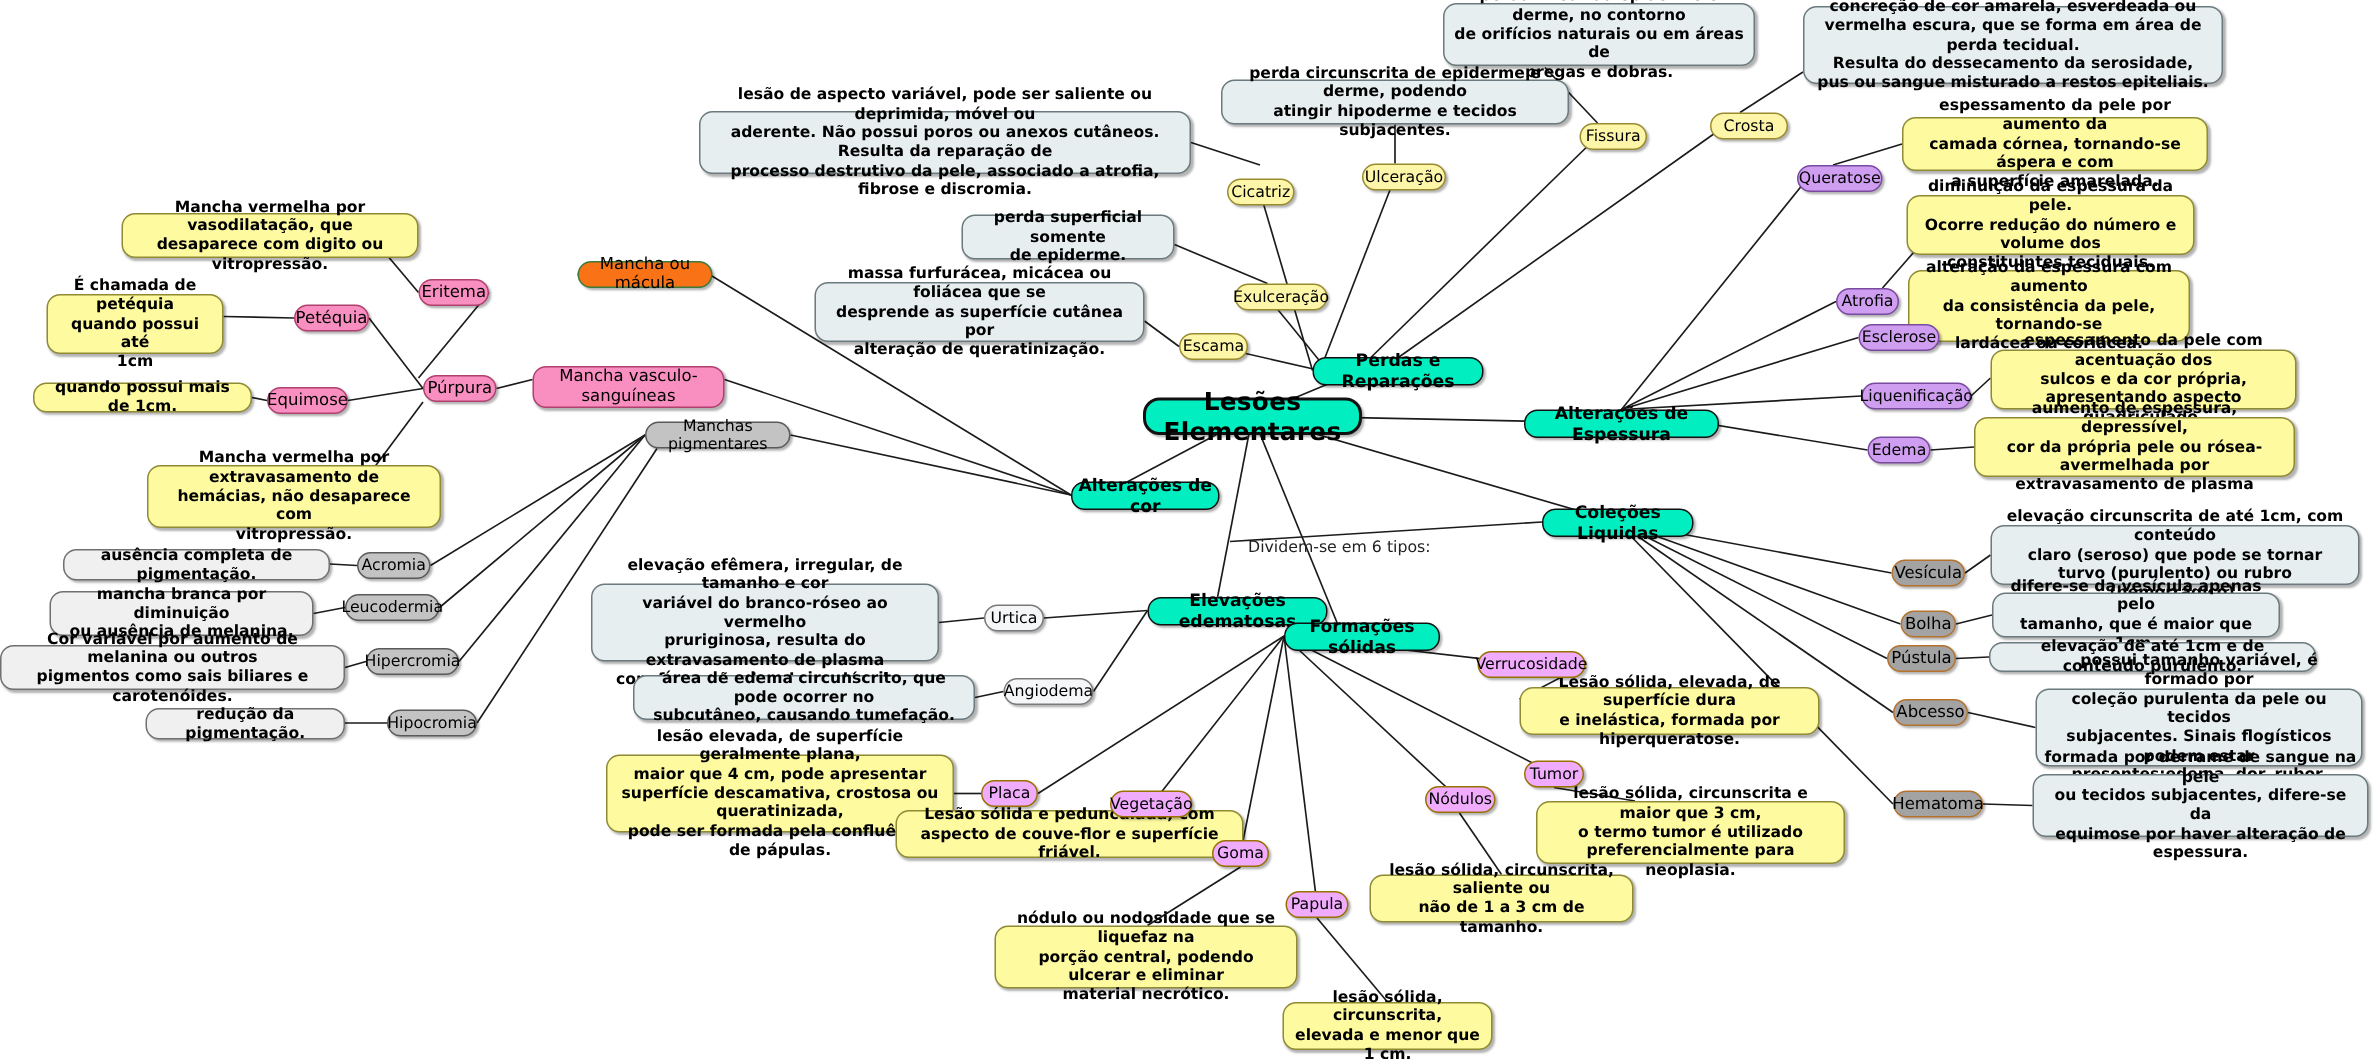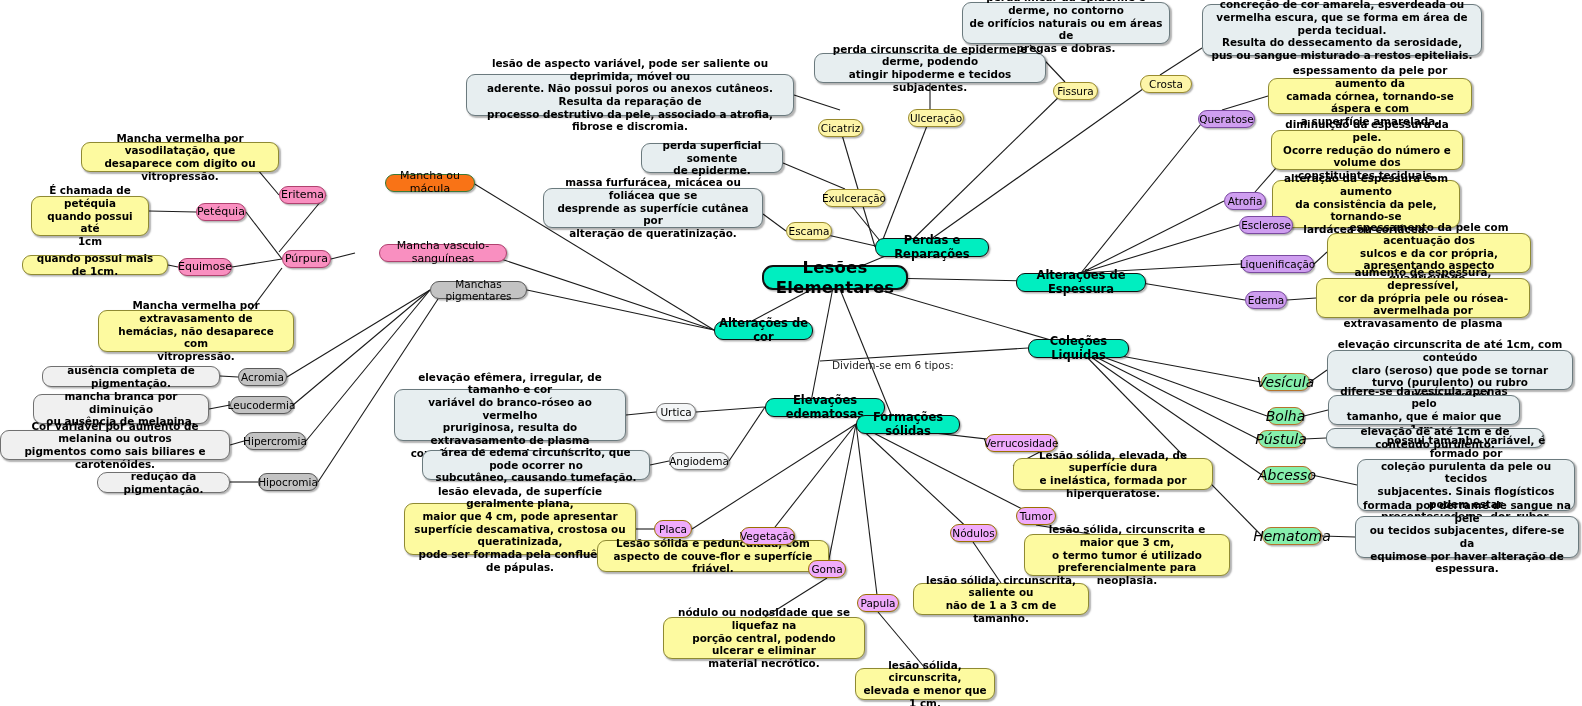--- a/index.html
+++ b/index.html
@@ -12,21 +12,21 @@
         box-shadow:1.5px 1.5px 1.5px rgba(0,0,0,0.30);}
   
   .t-root{background:#00eec0;border:2px solid #111;border-radius:11px;color:#000;
           font-weight:bold;font-size:16.5px;letter-spacing:.2px;}
   .t-cat{background:#00eec0;border:1.6px solid #111;color:#000;font-weight:bold;font-size:11.5px;}
   .t-green{background:#f97316;border:1.3px solid #3a7a3a;color:#000;font-size:11px;}
   .t-pink{background:#f98fc0;border:1.3px solid #b0416f;color:#000;font-size:11px;}
   .t-gray{background:#c3c3c3;border:1.3px solid #5a5a5a;color:#000;font-size:10.5px;}
   .t-lyellow{background:#fdf5a8;border:1.3px solid #9a8b2e;color:#000;font-size:10.5px;}
   .t-purple{background:#cf9ef0;border:1.3px solid #7a4aa0;color:#000;font-size:10.5px;}
-  .t-orange{background:#86efac;border:1.3px solid #b5722c;color:#000;font-size:14px;font-style:italic;}
+  .t-orange{background:#a3a3a3;border:1.3px solid #b5722c;color:#000;font-size:11px;}
   .t-gold{background:#f0abfc;border:1.3px solid #9a7000;color:#000;font-size:10.5px;}
   .t-white{background:#f4f6f7;border:1.3px solid #7a7a7a;color:#000;font-size:10.5px;}
   
   .desc{position:absolute;box-sizing:border-box;border-radius:9px;text-align:center;
         white-space:pre-line;display:flex;align-items:center;justify-content:center;
         line-height:1.22;padding:3px 6px;
         box-shadow:1.5px 1.5px 1.5px rgba(0,0,0,0.30);}
   .d-yellow{background:#fdfaa0;border:1.3px solid #8f8a33;color:#000;font-weight:bold;font-size:10.4px;}
   .d-blue{background:#e7eef0;border:1.3px solid #6b7a7e;color:#000;font-weight:bold;font-size:10.4px;}
   .d-gray{background:#f0f0f0;border:1.3px solid #707070;color:#000;font-weight:bold;font-size:10.4px;}
@@ -168,21 +168,21 @@
 1cm</div>
       <div class="desc d-yellow" style="left: 22px; top: 255px; width: 146px; height: 20px;">quando possui mais de 1cm.</div>
       <div class="desc d-yellow" style="left: 98px; top: 310px; width: 196px; height: 42px;">Mancha vermelha por extravasamento de
 hemácias, não desaparece com
 vitropressão.</div>
       <div class="desc d-gray" style="left: 42px; top: 366px; width: 178px; height: 21px;">ausência completa de pigmentação.</div>
       <div class="desc d-gray" style="left: 33px; top: 394px; width: 176px; height: 30px;">mancha branca por diminuição
 ou ausência de melanina.</div>
       <div class="desc d-gray" style="left: 0px; top: 430px; width: 230px; height: 30px;">Cor variável por aumento de melanina ou outros
 pigmentos como sais biliares e carotenóides.</div>
-      <div class="desc d-gray" style="left: 97px; top: 472px; width: 133px; height: 21px; border-radius: 10px;">redução da pigmentação.</div>
+      <div class="desc d-gray" style="left: 97px; top: 472px; width: 133px; height: 21px;">redução da pigmentação.</div>
       <div class="desc d-blue" style="left: 394px; top: 389px; width: 232px; height: 52px;">elevação efêmera, irregular, de tamanho e cor
 variável do branco-róseo ao vermelho
 pruriginosa, resulta do extravasamento de plasma
 com formação de edema dérmico.</div>
       <div class="desc d-blue" style="left: 422px; top: 450px; width: 228px; height: 30px;">área de edema circunscrito, que pode ocorrer no
 subcutâneo,  causando tumefação.</div>
       <div class="desc d-yellow" style="left: 404px; top: 503px; width: 232px; height: 52px;">lesão elevada, de superfície geralmente plana,
 maior que 4 cm, pode apresentar
 superfície descamativa, crostosa ou queratinizada,
 pode ser formada pela confluência de pápulas.</div>
@@ -194,21 +194,21 @@
       <div class="desc d-yellow" style="left: 855px; top: 668px; width: 140px; height: 32px;">lesão sólida, circunscrita,
 elevada e menor que 1 cm.</div>
       <div class="desc d-yellow" style="left: 913px; top: 583px; width: 176px; height: 32px;">lesão sólida, circunscrita, saliente ou
 não de 1 a 3 cm de tamanho.</div>
       <div class="desc d-yellow" style="left: 1013px; top: 458px; width: 200px; height: 32px;">Lesão sólida, elevada, de superfície dura
 e inelástica, formada por hiperqueratose.</div>
       <div class="desc d-yellow" style="left: 1024px; top: 534px; width: 206px; height: 42px;">lesão sólida, circunscrita e maior que 3 cm,
 o termo tumor é utilizado
 preferencialmente para neoplasia.</div>
       <div class="node t-green" style="left: 385px; top: 174px; width: 90px; height: 18px;">Mancha ou mácula</div>
-      <div class="node t-pink" style="left: 355px; top: 244px; width: 128px; height: 18px; margin-left: 24px;">Mancha vasculo-sanguíneas</div>
+      <div class="node t-pink" style="left: 355px; top: 244px; width: 128px; height: 28px;">Mancha vasculo-sanguíneas</div>
       <div class="node t-pink" style="left: 279px; top: 186px; width: 47px; height: 18px;">Eritema</div>
       <div class="node t-pink" style="left: 282px; top: 250px; width: 49px; height: 18px;">Púrpura</div>
       <div class="node t-pink" style="left: 196px; top: 203px; width: 50px; height: 18px;">Petéquia</div>
       <div class="node t-pink" style="left: 178px; top: 258px; width: 54px; height: 18px;">Equimose</div>
       <div class="node t-gray" style="left: 430px; top: 281px; width: 97px; height: 18px;">Manchas pigmentares</div>
       <div class="node t-gray" style="left: 238px; top: 368px; width: 49px; height: 18px;">Acromia</div>
       <div class="node t-gray" style="left: 230px; top: 396px; width: 63px; height: 18px;">Leucodermia</div>
       <div class="node t-gray" style="left: 244px; top: 432px; width: 62px; height: 18px;">Hipercromia</div>
       <div class="node t-gray" style="left: 258px; top: 473px; width: 60px; height: 18px;">Hipocromia</div>
       <div class="node t-lyellow" style="left: 818px; top: 119px; width: 45px; height: 18px;">Cicatriz</div>

